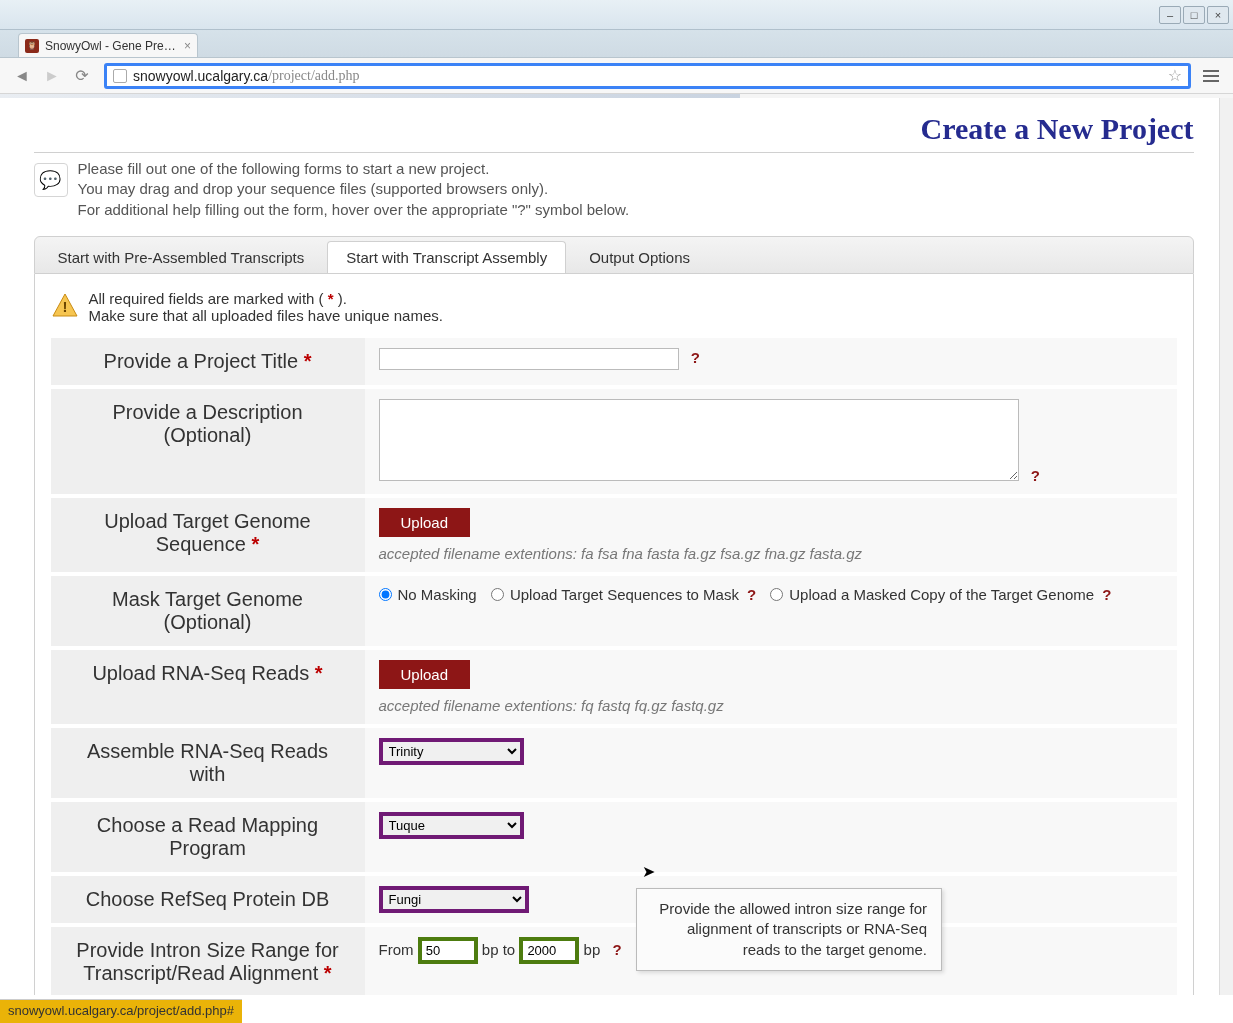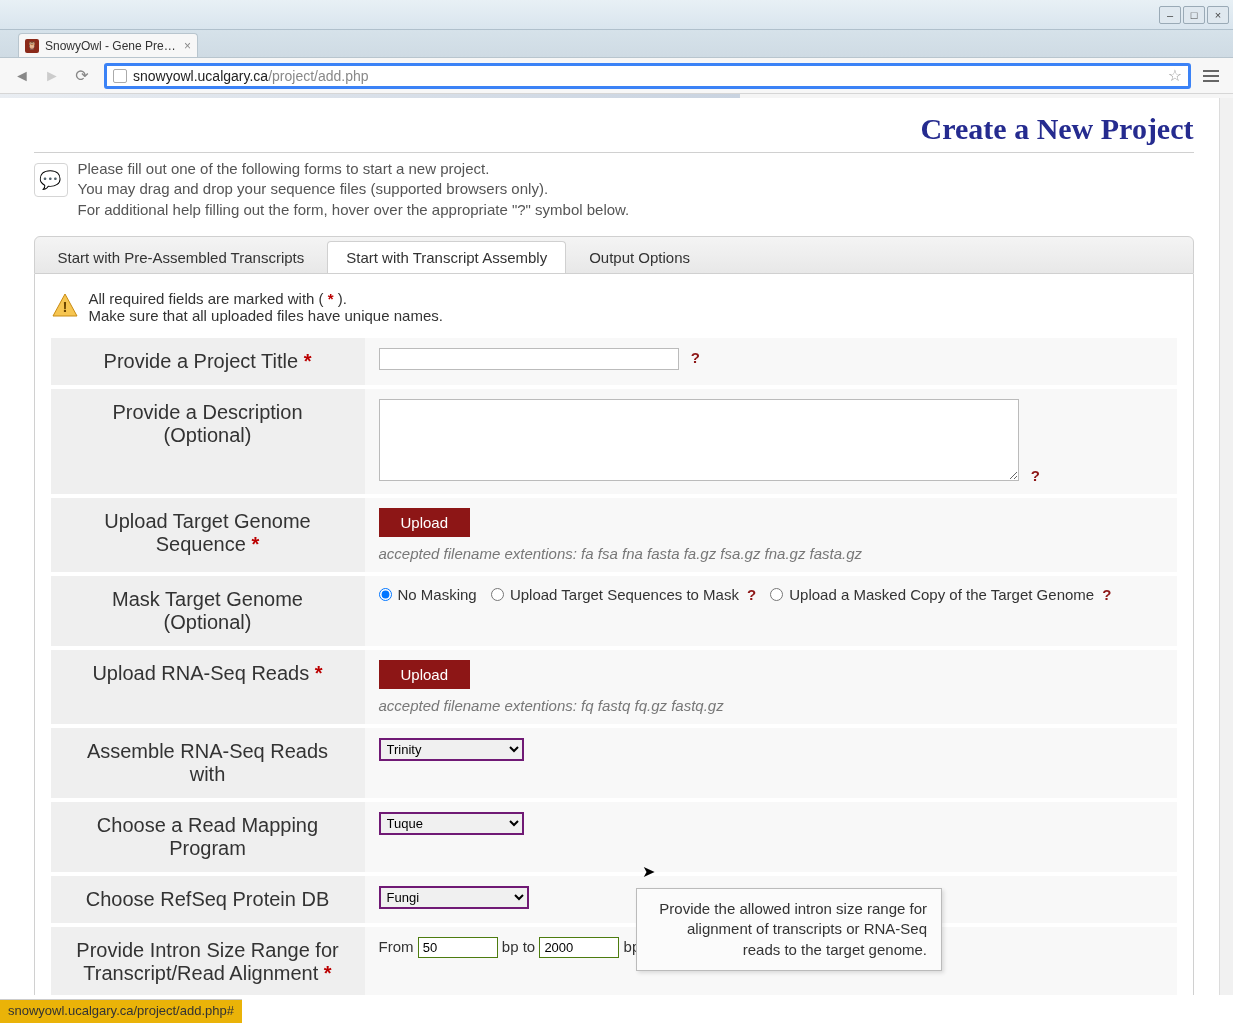--- a/index.html
+++ b/index.html
@@ -93,21 +93,21 @@
   border-radius: 3px;
   background: #fff;
   display: flex;
   align-items: center;
   padding: 0 6px;
   margin: 0 6px;
   font-size: 14px;
 }
 .omnibox .globe { width:14px; height:14px; border:1px solid #aaa; border-radius:2px; margin-right:6px; }
 .omnibox .url-host { color:#222; }
-.omnibox .url-path { color:#888; }
+.omnibox .url-path { color:#888;font-family:Liberation Serif, serif; }
 .omnibox .star { margin-left:auto; color:#999; font-size:16px; }
 .menu-btn { width:28px; height:28px; display:flex; flex-direction:column; align-items:center; justify-content:center; gap:3px; }
 .menu-btn span { width:16px; height:2px; background:#666; }
 
 
 .loading-stripe { height:4px; background: linear-gradient(90deg,#e9edf2,#c9d3e0 60%, #f5f5f5 60%); }
 
 
 .page-container { padding: 0 12px 0 6px; position: relative; height: calc(1023px - 30px - 28px - 36px - 4px - 28px); overflow:hidden;}
 .page-inner { margin: 0 auto; max-width: 1160px; padding: 10px 0; }
@@ -223,29 +223,29 @@
   color:#fff;
   border:none;
   padding:6px 22px;
   font-size:15px;
   cursor:pointer;
 }
 .hint { font-style:italic; color:#777; margin-top:8px; font-size:15px;}
 .radio-row { display:inline-flex; align-items:center; margin-right:10px;}
 .radio-row input { margin-right:6px;}
 select {
-  border:2px solid #701a75;
+  border:4px solid #701a75;
   font-size:13px;
   padding:1px 2px;
   background:#f0f0f0;
   min-width:145px;
 }
 .small-input {
-  width: 80px;
-  border:1px solid #4d7c0f;
+  width: 60px;
+  border:4px solid #4d7c0f;
   font-size:13px;
   padding:2px 4px;
 }
 
 .submit-row { text-align:center; padding:14px 0 6px; }
 .submit-btn {
   background:#8d1616;
   color:#fff;
   border:none;
   padding:8px 26px;

